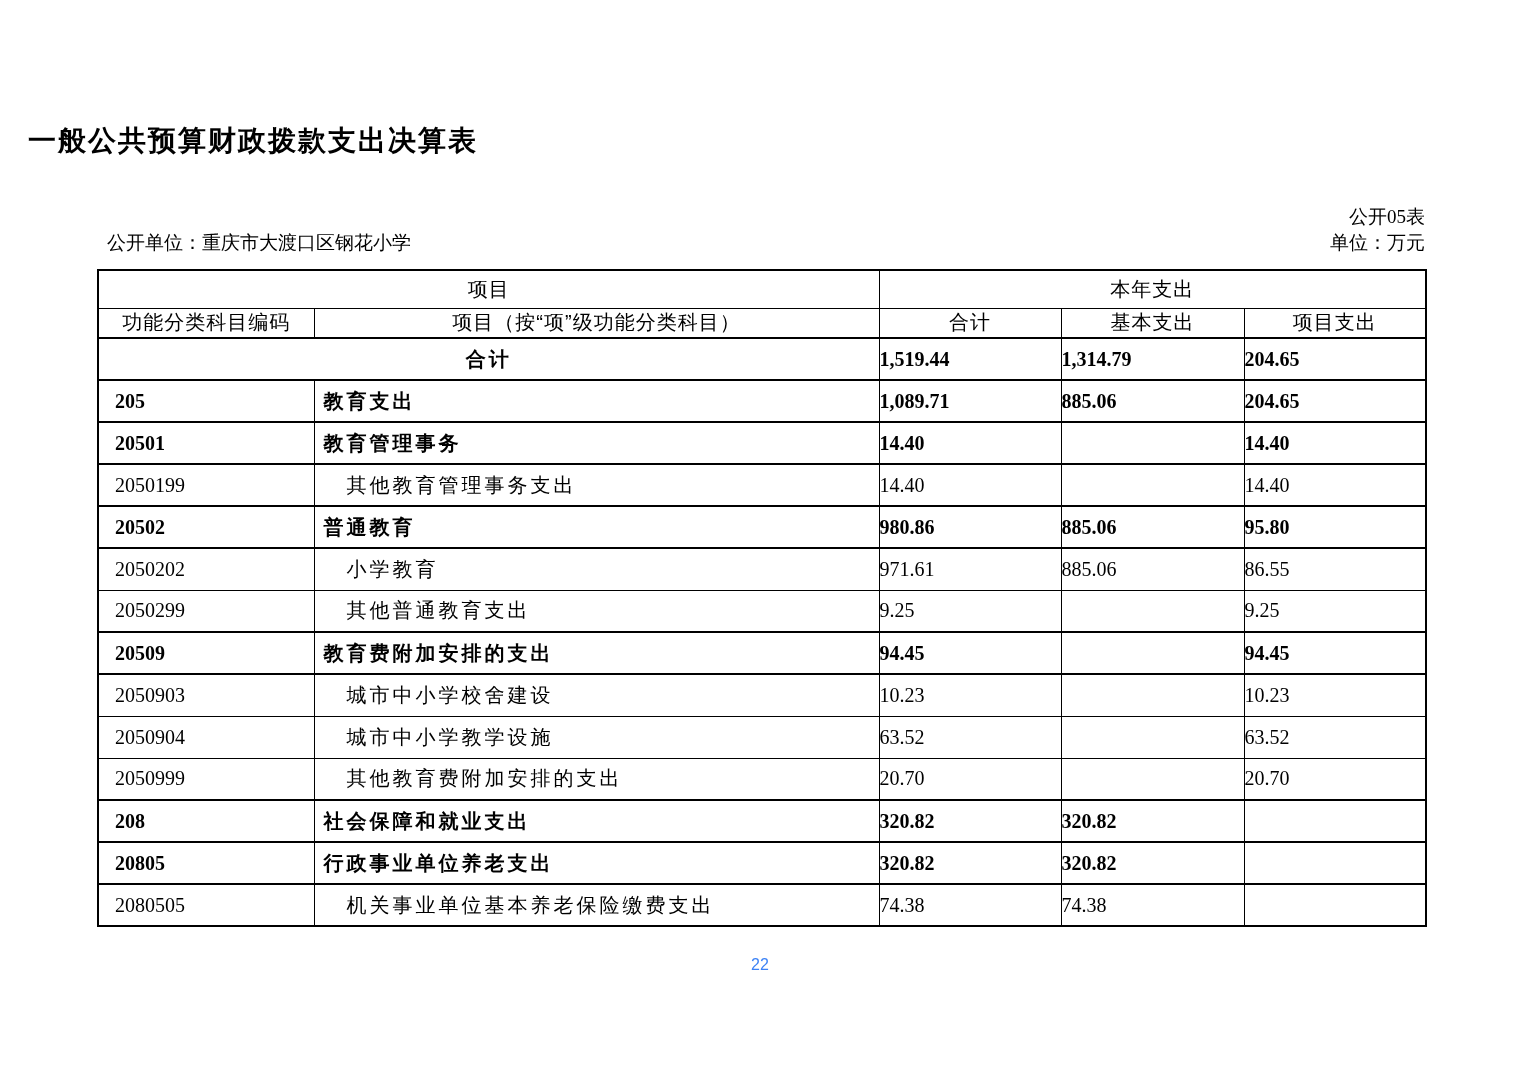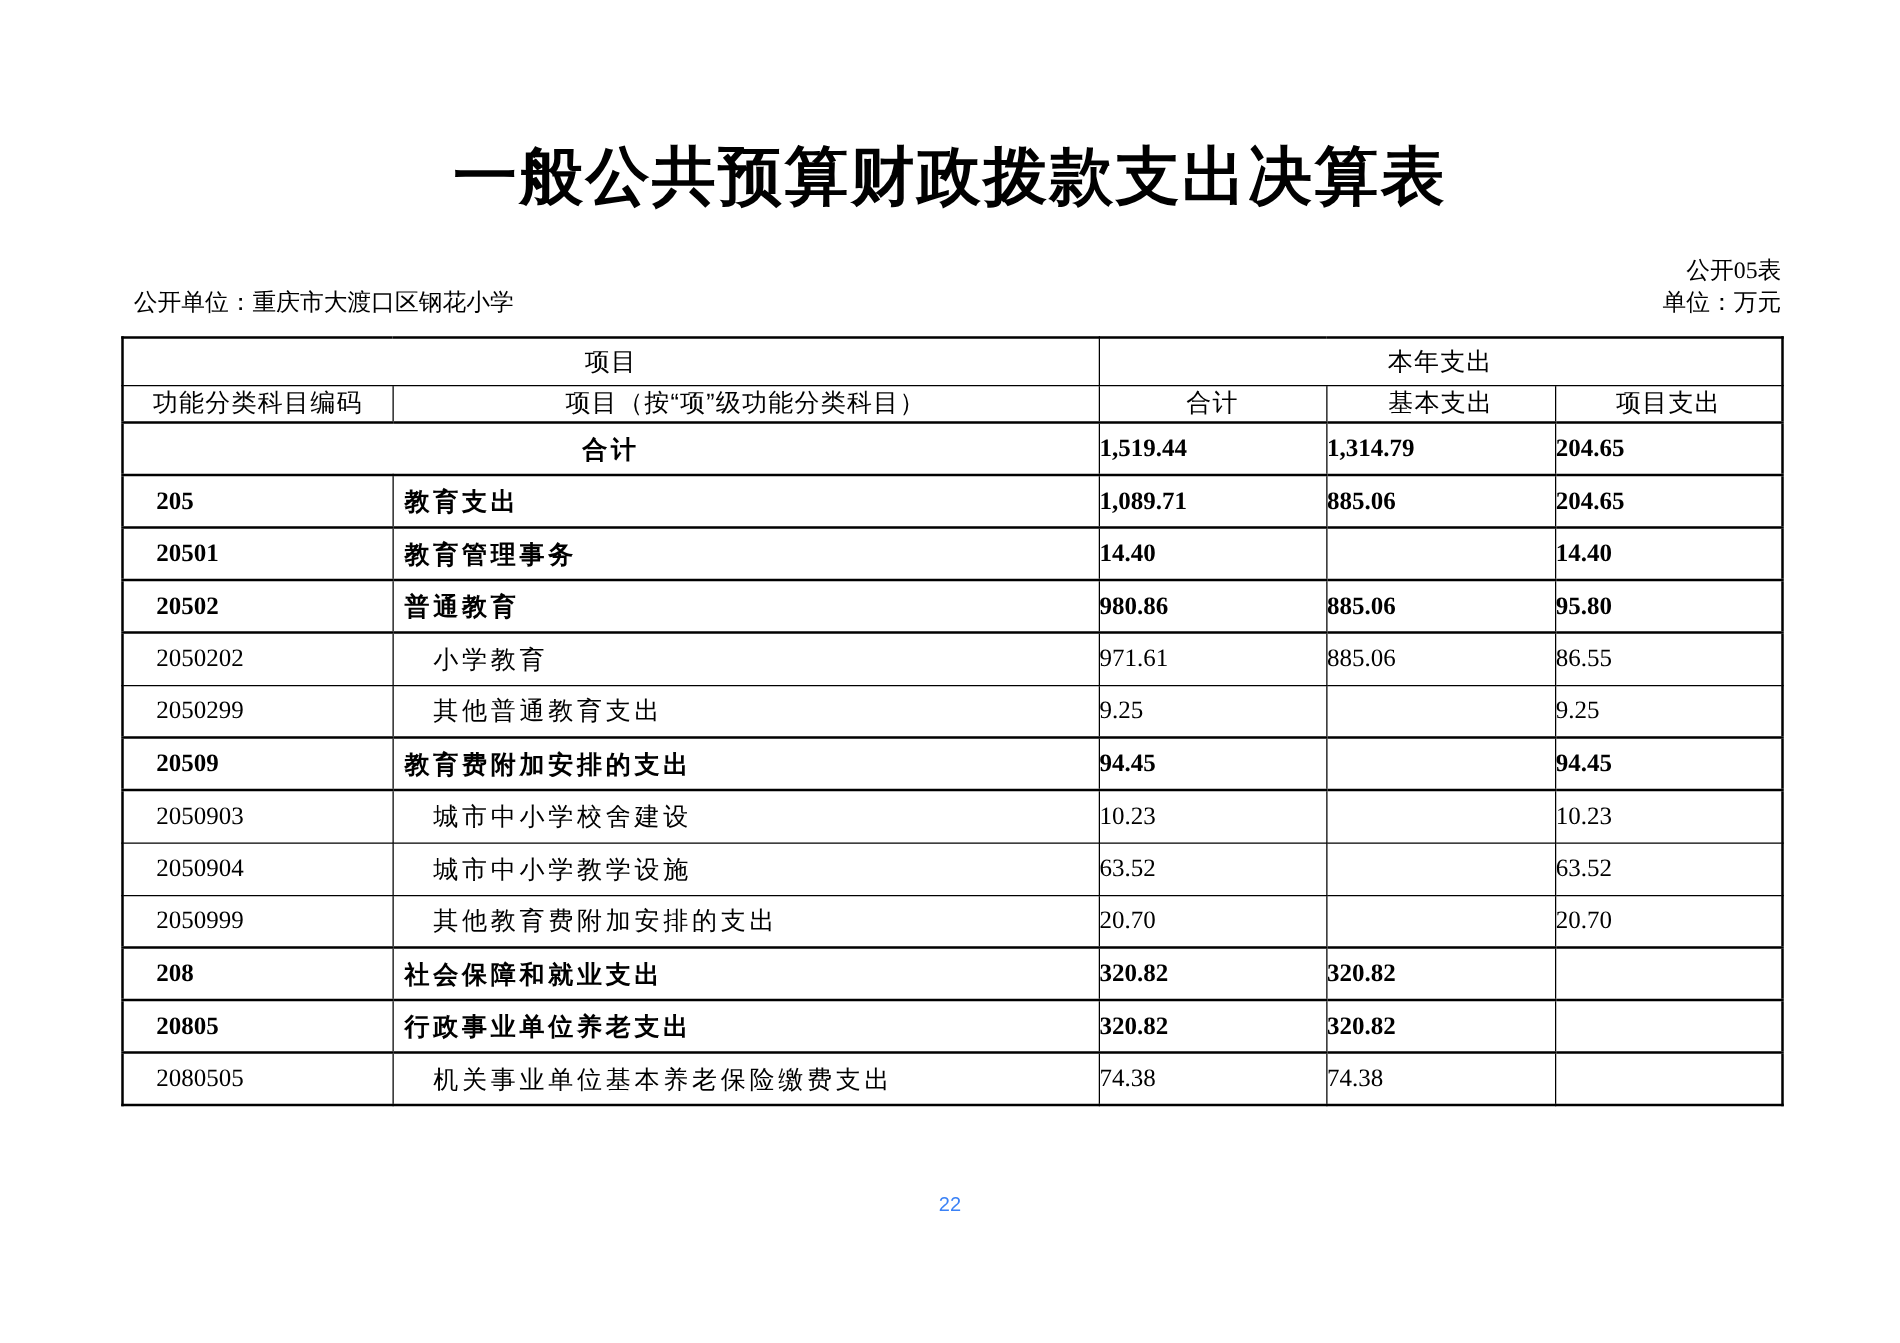--- a/index.html
+++ b/index.html
@@ -10,26 +10,26 @@
     color:#000;
   }
   .page {
     position:relative;
     width:1520px; height:1074px;
     background:#fff;
     overflow:hidden;
   }
   .title {
     padding-top:118px;
-    text-align:center;
     font-family:"Liberation Sans", sans-serif;
     font-weight:bold;
-    font-size:51px;
+    font-size:28px;
     line-height:46px;
     letter-spacing:2px;
+    padding-left:28px;
   }
   .meta-code {
     margin:42px 95px 0 0;
     text-align:right;
     font-size:19px;
     line-height:21px;
   }
   .meta-row {
     display:flex;
     justify-content:space-between;
@@ -52,21 +52,21 @@
   }
   table.budget thead th {
     font-family:"Liberation Sans", sans-serif;
     font-weight:normal;
     text-align:center;
     letter-spacing:1px;
   }
   tr.hrow1 th { height:38px; }
   tr.hrow2 th { height:30px; border-bottom:2px solid #000;margin-left:13px; }
   tbody td { height:42px; }
-  td.code { text-align:left; padding-left:26px; }
+  td.code { text-align:left; padding-left:16px; }
   td.item { text-align:left; padding-left:9px; letter-spacing:3px; }
   td.item.indent { padding-left:32px; }
   td.num { text-align:left; padding-right:12px; }
   td.merged { text-align:center; letter-spacing:3px; }
   tr.sec { font-weight:bold; }
   tr.sec td { border-top:2px solid #000; border-bottom:2px solid #000; }
   .page-number {
     position:absolute;
     left:0; right:0; top:956px;
     text-align:center;
@@ -124,20 +124,27 @@
         <td class="num">885.06</td>
         <td class="num">204.65</td>
       </tr>
       <tr class="sec">
         <td class="code">20501</td>
         <td class="item">教育管理事务</td>
         <td class="num">14.40</td>
         <td class="num"></td>
         <td class="num">14.40</td>
       </tr>
+      <tr>
+        <td class="code">2050199</td>
+        <td class="item indent">其他教育管理事务支出</td>
+        <td class="num">14.40</td>
+        <td class="num"></td>
+        <td class="num">14.40</td>
+      </tr>
       <tr class="sec">
         <td class="code">20502</td>
         <td class="item">普通教育</td>
         <td class="num">980.86</td>
         <td class="num">885.06</td>
         <td class="num">95.80</td>
       </tr>
       <tr>
         <td class="code">2050202</td>
         <td class="item indent">小学教育</td>

